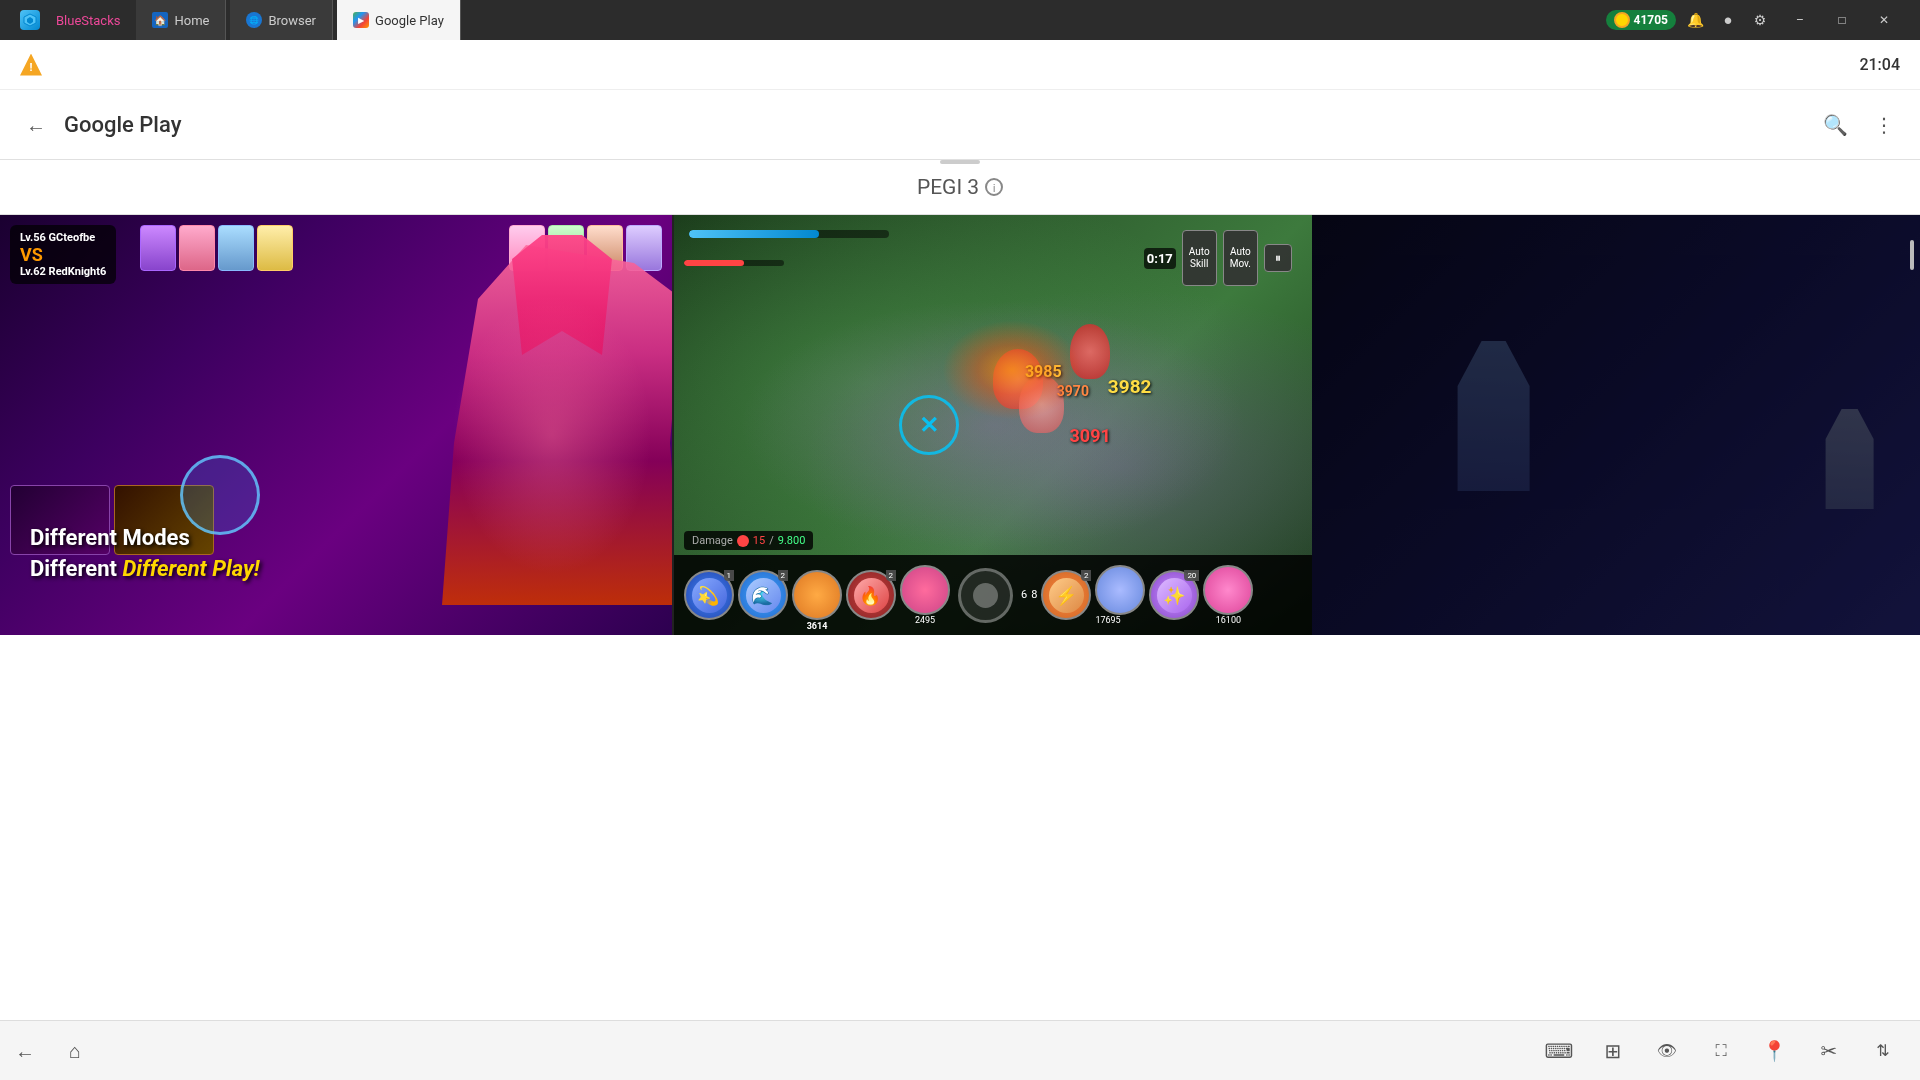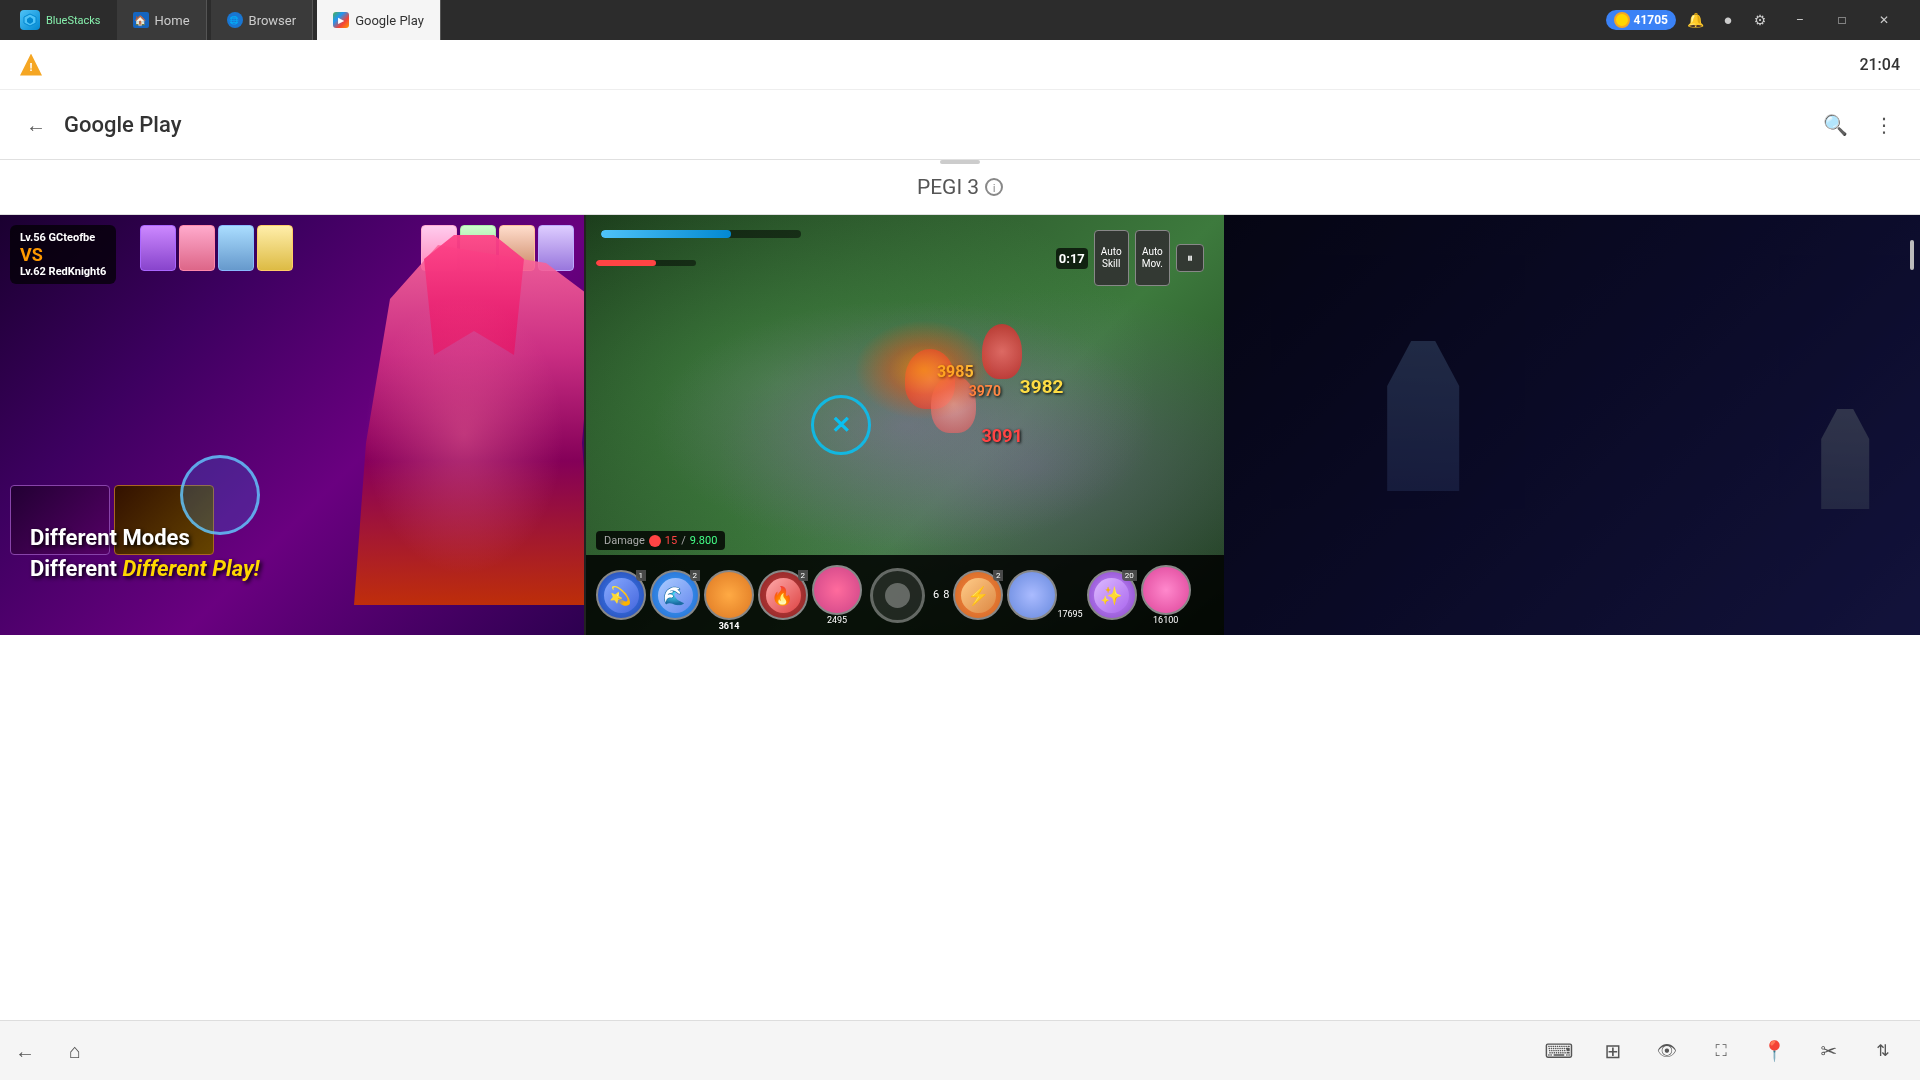--- a/index.html
+++ b/index.html
@@ -22,23 +22,23 @@
     }
     .title-bar-left {
       display: flex;
       align-items: center;
       gap: 4px;
       flex: 1;
     }
     .app-logo {
       display: flex;
       align-items: center;
-      gap: 6px;
-      color: #86efac;
-      font-size: 11px;
+      gap: 16px;
+      color: #ec4899;
+      font-size: 13px;
       padding: 0 12px;
     }
     .app-logo-icon {
       width: 20px;
       height: 20px;
       background: linear-gradient(135deg, #4fc3f7, #0288d1);
       border-radius: 4px;
       display: flex;
       align-items: center;
       justify-content: center;
@@ -95,21 +95,21 @@
     .title-bar-right {
       display: flex;
       align-items: center;
       gap: 8px;
       padding-right: 8px;
     }
     .coin-badge {
       display: flex;
       align-items: center;
       gap: 4px;
-      background: #3b82f6;
+      background: #15803d;
       border-radius: 12px;
       padding: 2px 8px;
       font-size: 12px;
       color: #fff;
       font-weight: bold;
     }
     .coin-icon {
       width: 16px;
       height: 16px;
       background: #ffd700;
@@ -250,21 +250,21 @@
       display: flex;
       height: 420px;
       overflow: hidden;
       background: #000;
     }
     .screenshot-img {
       flex-shrink: 0;
       position: relative;
     }
     .screenshot-img-1 {
-      width: 584px;
+      width: 672px;
     }
     .screenshot-img-2 {
       width: 640px;
       border-left: 2px solid #222;
     }
     .screenshot-img-3 {
       flex: 1;
       opacity: 0.6;
     }
 
@@ -787,21 +787,21 @@
           <div class="stat-display" style="color:white;font-size:11px;">6</div>
           <div class="stat-display" style="color:white;font-size:11px;">8</div>
 
           <div style="position:relative;">
             <div class="skill-btn skill-btn-4">
               <div style="width:35px;height:35px;background:linear-gradient(135deg,#ffcc88,#dd8844);border-radius:50%;display:flex;align-items:center;justify-content:center;font-size:18px;">⚡</div>
             </div>
             <div class="skill-num-overlay">2</div>
           </div>
 
-          <div style="display:flex;flex-direction:row;align-items:flex-end;">
+          <div style="display:flex;flex-direction:column;align-items:flex-start;">
             <div class="char-portrait char-p2"></div>
             <div class="stat-display">17695</div>
           </div>
 
           <div style="position:relative;">
             <div class="skill-btn" style="background:radial-gradient(circle,#cc99ff,#8844cc);">
               <div style="width:35px;height:35px;background:linear-gradient(135deg,#ddbbff,#aa66ee);border-radius:50%;display:flex;align-items:center;justify-content:center;font-size:18px;">✨</div>
             </div>
             <div class="skill-num-overlay">20</div>
           </div>

